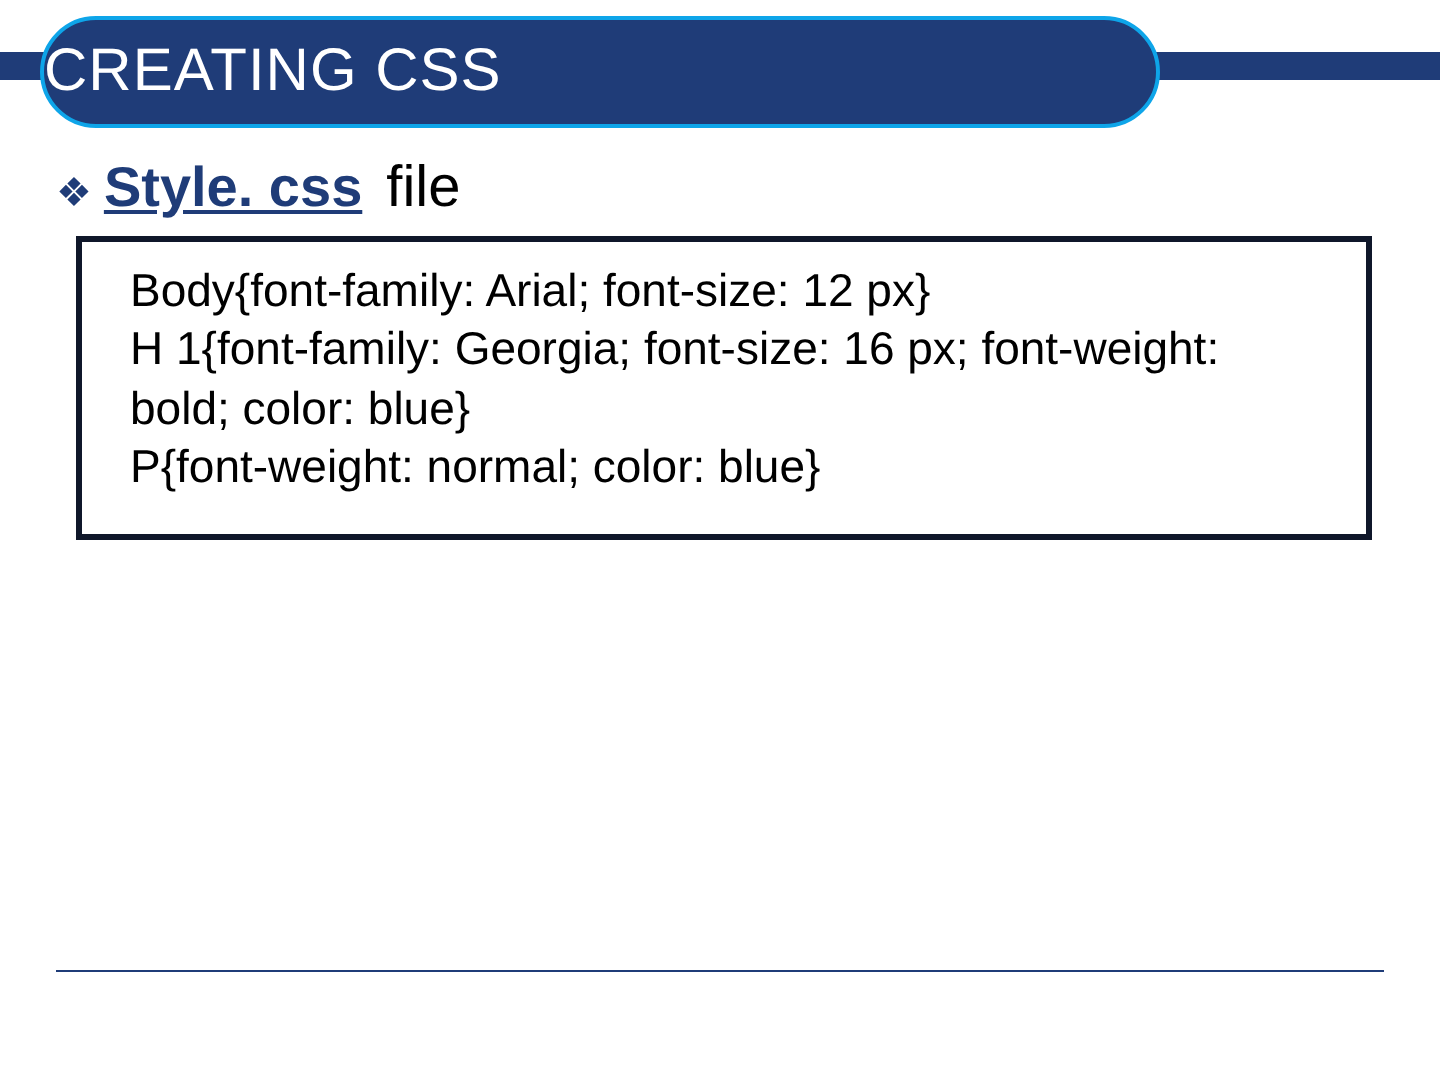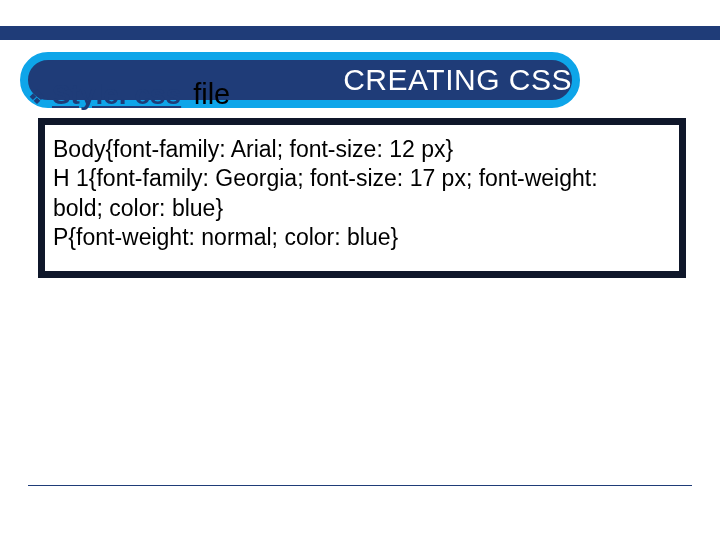--- a/index.html
+++ b/index.html
@@ -20,25 +20,24 @@
     background: #1f3c78;
   }
   .title-pill {
     position: absolute;
     top: 8px;
     left: 20px;
     width: 560px;
     height: 56px;
     background: #1f3c78;
     border-radius: 28px;
-    border: 8px solid #0ea5e9;
+    border: 2px solid #0ea5e9;
     display: flex;
     align-items: center;
-    justify-content: flex-end;
-    margin-top: 44px;
+    justify-content: flex-start;
   }
   .title-pill span {
     color: #ffffff;
     font-size: 30px;
     font-weight: normal;
     letter-spacing: 0.5px;
   }
   .corner-label {
     position: absolute;
     top: 18px;
@@ -70,22 +69,22 @@
   .plain-text {
     color: #000000;
     font-size: 29px;
     margin-left: 6px;
   }
   .code-box {
     position: absolute;
     top: 118px;
     left: 38px;
     width: 648px;
-    border: 7px solid #0f172a;
-    padding: 10px 12px 18px 8px;
+    border: 3px solid #0f172a;
+    padding: 10px 12px 18px 24px;
   }
   .code-box .line {
     color: #000000;
     font-size: 23px;
     line-height: 1.28;
     font-family: Arial, sans-serif;
   }
   .footer-rule {
     position: absolute;
     bottom: 54px;
@@ -107,18 +106,18 @@
 </div>
 
 <div class="sub-row">
   <span class="bullet-icon">❖</span>
   <span class="link-text">Style. css</span>
   <span class="plain-text">file</span>
 </div>
 
 <div class="code-box">
   <div class="line">Body{font-family: Arial; font-size: 12 px}</div>
-  <div class="line">H 1{font-family: Georgia; font-size: 17 px; font-weight:</div>
+  <div class="line">H 1{font-family: Georgia; font-size: 16 px; font-weight:</div>
   <div class="line">bold; color: blue}</div>
   <div class="line">P{font-weight: normal; color: blue}</div>
 </div>
 
 <div class="footer-rule"></div>
 
 </body></html>

